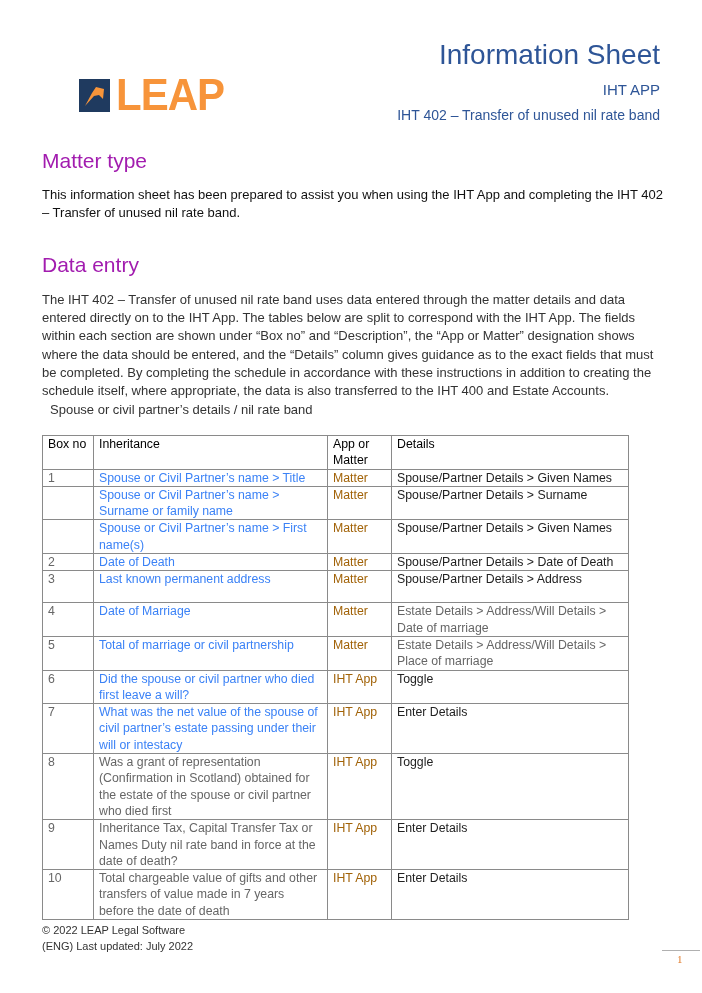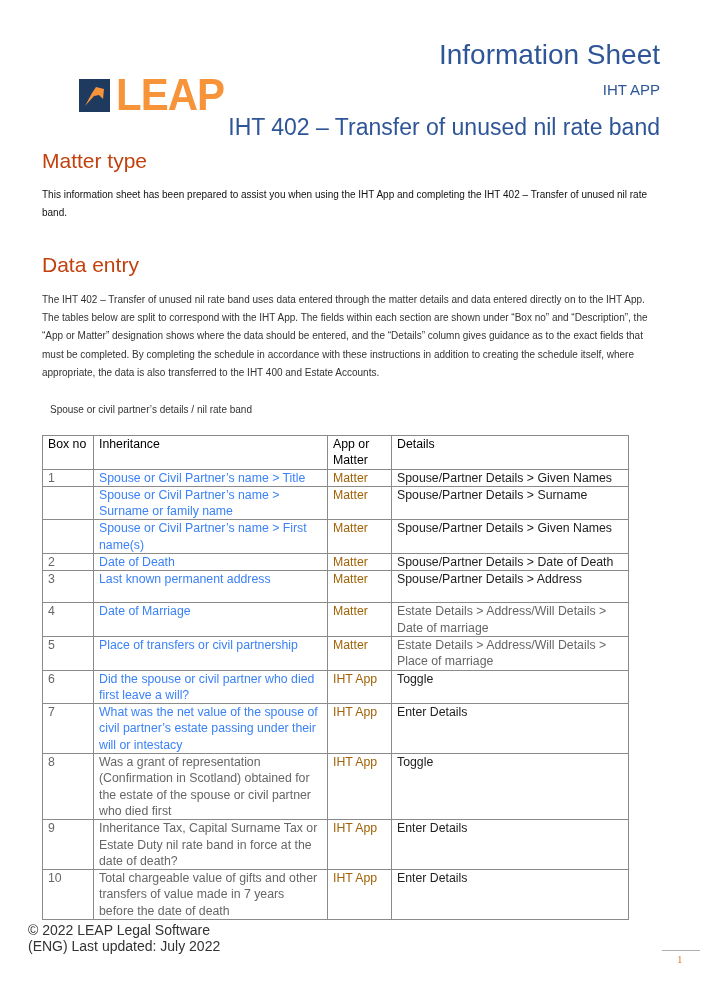--- a/index.html
+++ b/index.html
@@ -23,51 +23,51 @@
     font-weight: bold; font-size: 42px; line-height: 34px;
     color: #f7943a; letter-spacing: -1px;
     transform: scaleY(1.05);
   }
   .header-right {
     position: absolute; right: 42px; top: 38px; text-align: right;
     color: #2e5597;
   }
   .header-title { font-size: 28px; line-height: 34px; }
   .header-sub1 { font-size: 15px; line-height: 20px; margin-top: 8px; }
-  .header-sub2 { font-size: 23px; line-height: 22px; margin-top: 16px; }
+  .header-sub2 { font-size: 14px; line-height: 22px; margin-top: 4px; }
 
   .section-h {
-    position: absolute; left: 42px; color: #c2410c;
+    position: absolute; left: 42px; color: #a21caf;
     font-size: 21px; line-height: 26px; text-align: center;
   }
   .para {
     position: absolute; left: 42px; width: 622px;
-    font-size: 10px; line-height: 18.2px; color: #333;
+    font-size: 13px; line-height: 18.2px; color: #333;
   }
   .para-dark { color: #111; }
 
   table.data {
     position: absolute; left: 42px; top: 435px;
     border-collapse: collapse; width: 587px;
     font-size: 12.3px; line-height: 16.3px;
   }
   table.data td {
     border: 1px solid #8a8a8a; vertical-align: top;
     padding: 0 5px 0 5px;
   }
   table.data td.c1 { width: 40px; color: #666; }
   table.data td.c2 { width: 223px; color: #3b82f6; }
   table.data td.c3 { width: 53px; color: #a16207; }
   table.data td.c4 { color: #222; }
   table.data tr.hdr td { color: #000000; margin-left: 36px; }
   table.data td.muted { color: #666; }
 
   .footer {
-    position: absolute; left: 28px; top: 922px;
-    font-size: 14px; line-height: 16px; color: #333;
+    position: absolute; left: 42px; top: 922px;
+    font-size: 11px; line-height: 16px; color: #333;
   }
   .page-rule {
     position: absolute; left: 662px; top: 950px; width: 38px; height: 1px;
     background: #b0b0b0;
   }
   .page-num {
     position: absolute; left: 677px; top: 953px;
     font-size: 11px; color: #e07b2a; font-family: "Liberation Serif", serif;
   }
 </style>
@@ -135,21 +135,21 @@
         <td class="c4">Spouse/Partner Details &gt; Address</td>
       </tr>
       <tr style="height: 32px;">
         <td class="c1">4</td>
         <td class="c2">Date of Marriage</td>
         <td class="c3">Matter</td>
         <td class="c4 muted">Estate Details &gt; Address/Will Details &gt; Date of marriage</td>
       </tr>
       <tr style="height: 32px;">
         <td class="c1">5</td>
-        <td class="c2">Place of transfers or civil partnership</td>
+        <td class="c2">Total of marriage or civil partnership</td>
         <td class="c3">Matter</td>
         <td class="c4 muted">Estate Details &gt; Address/Will Details &gt; Place of marriage</td>
       </tr>
       <tr>
         <td class="c1">6</td>
         <td class="c2">Did the spouse or civil partner who died first leave a will?</td>
         <td class="c3">IHT App</td>
         <td class="c4">Toggle</td>
       </tr>
       <tr>
@@ -159,21 +159,21 @@
         <td class="c4">Enter Details</td>
       </tr>
       <tr>
         <td class="c1">8</td>
         <td class="c2 muted">Was a grant of representation (Confirmation in Scotland) obtained for the estate of the spouse or civil partner who died first</td>
         <td class="c3">IHT App</td>
         <td class="c4">Toggle</td>
       </tr>
       <tr>
         <td class="c1">9</td>
-        <td class="c2 muted">Inheritance Tax, Capital Surname Tax or Estate Duty nil rate band in force at the date of death?</td>
+        <td class="c2 muted">Inheritance Tax, Capital Transfer Tax or Names Duty nil rate band in force at the date of death?</td>
         <td class="c3">IHT App</td>
         <td class="c4">Enter Details</td>
       </tr>
       <tr>
         <td class="c1">10</td>
         <td class="c2 muted">Total chargeable value of gifts and other transfers of value made in 7 years before the date of death</td>
         <td class="c3">IHT App</td>
         <td class="c4">Enter Details</td>
       </tr>
     </tbody>

